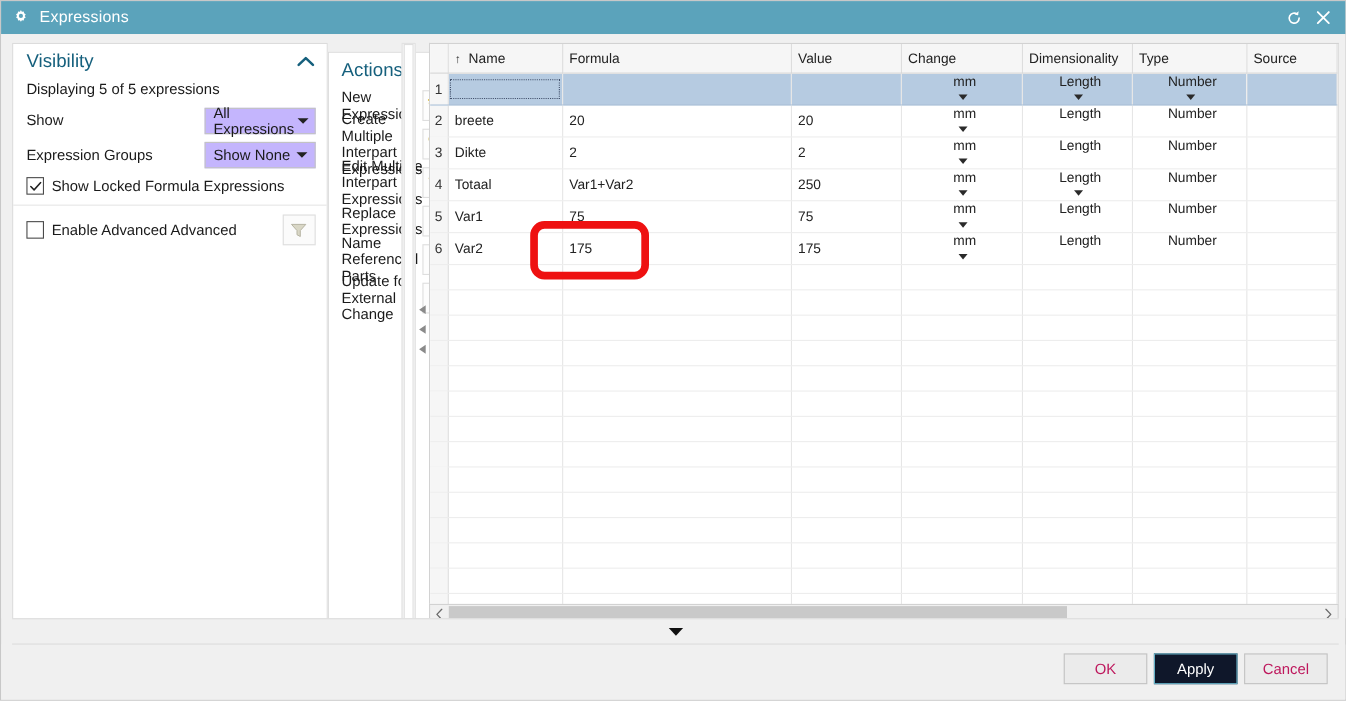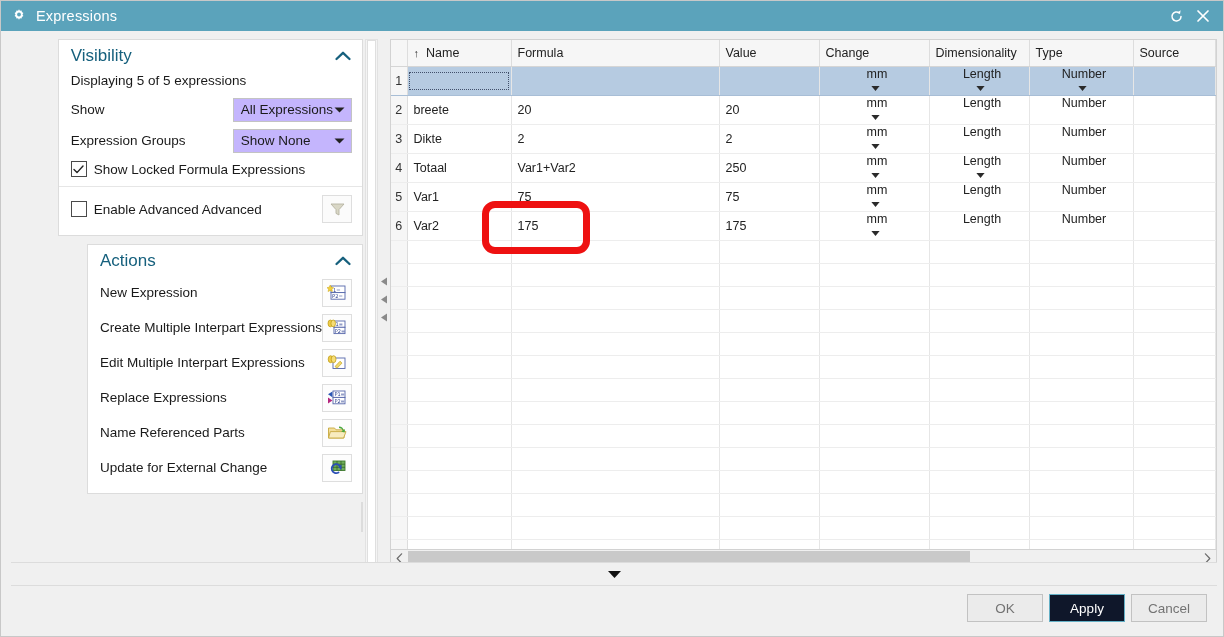--- a/index.html
+++ b/index.html
@@ -59,24 +59,23 @@
     background: #f0f0f0;
     display: flex;
     padding: 8px 6px 0 10px;
     box-sizing: border-box;
     overflow: hidden;
   }
 
   
   .leftpane {
     width: 352px; flex: 0 0 352px;
-    display: flex; flex-direction: column;
+    display: flex; flex-direction: row;
     box-sizing: border-box;
     height: 528px;
-    align-items: flex-end;
   }
   .group {
     background: #ffffff;
     border: 1px solid #dcdcdc;
     box-sizing: border-box;
     padding: 0 0 8px 0;
   }
   .group + .group { margin-top: 8px; }
   .group-head {
     display: flex; align-items: center;
@@ -333,21 +332,21 @@
     background: #f0f0f0;
     display: flex; align-items: center; justify-content: flex-end;
     padding: 0 16px 6px 0;
     gap: 6px;
     box-sizing: border-box;
   }
   .btn {
     min-width: 76px; height: 28px;
     border: 1px solid #c2c2c2;
     background: #ebebeb;
-    color: #737373;
+    color: #be185d;
     font-size: 13.5px;
     font-family: "Liberation Sans", sans-serif;
     cursor: pointer;
     display: flex; align-items: center; justify-content: center;
     padding: 0 12px;
     box-sizing: border-box;
   }
   .btn.primary {
     background: #0f172a;
     border-color: #64b0c6;

